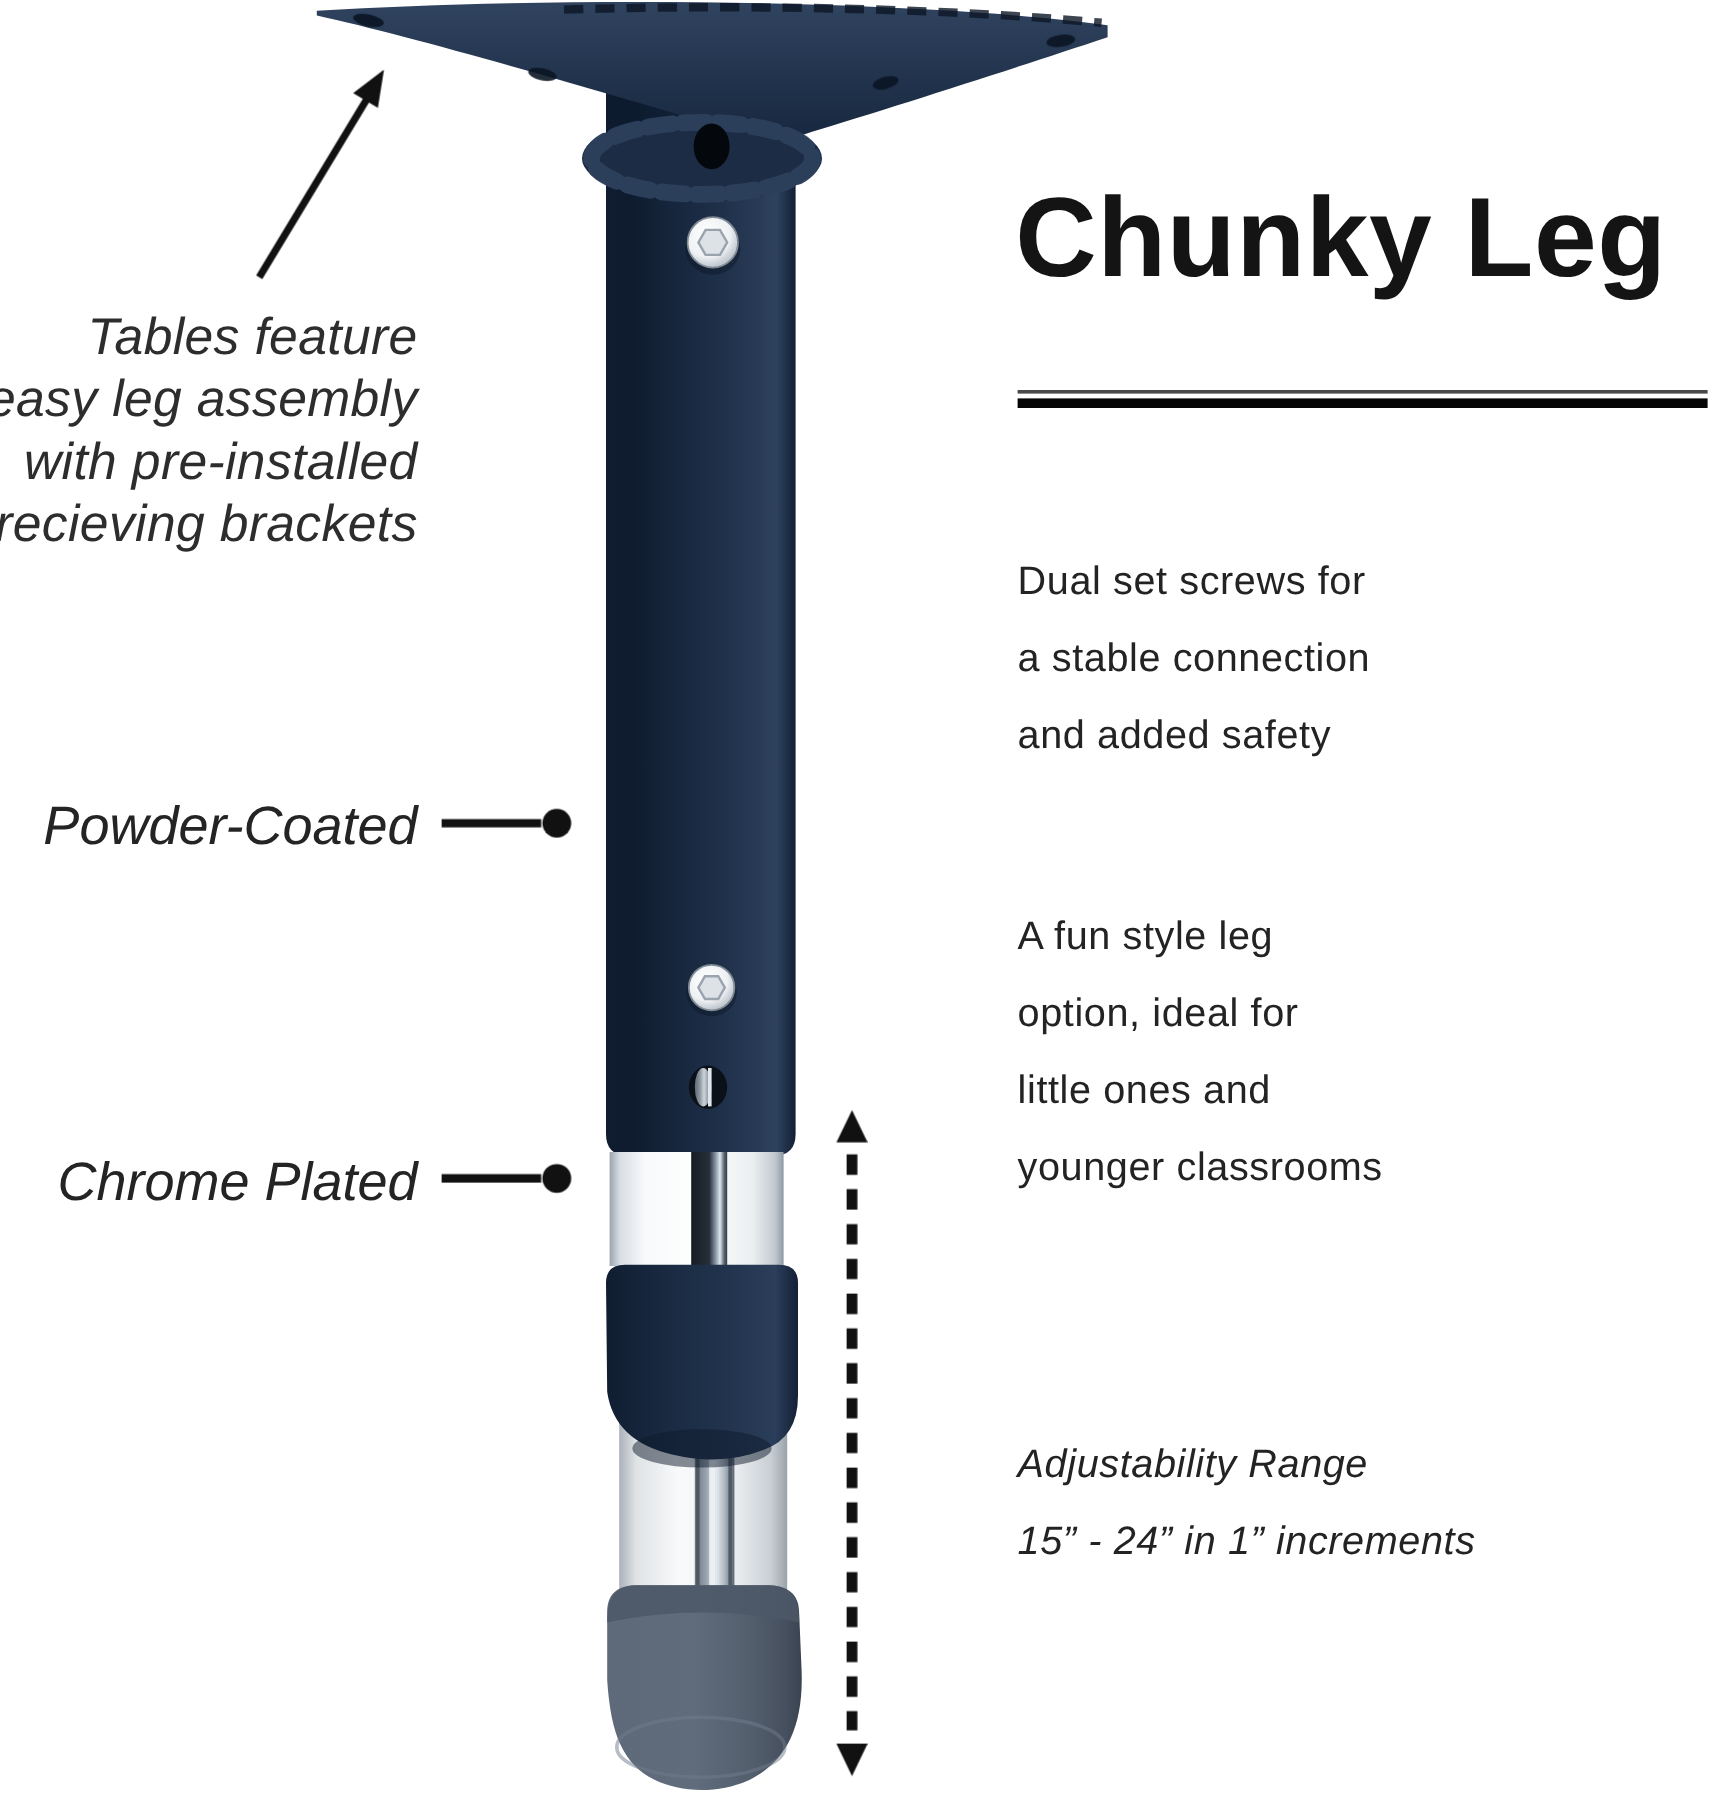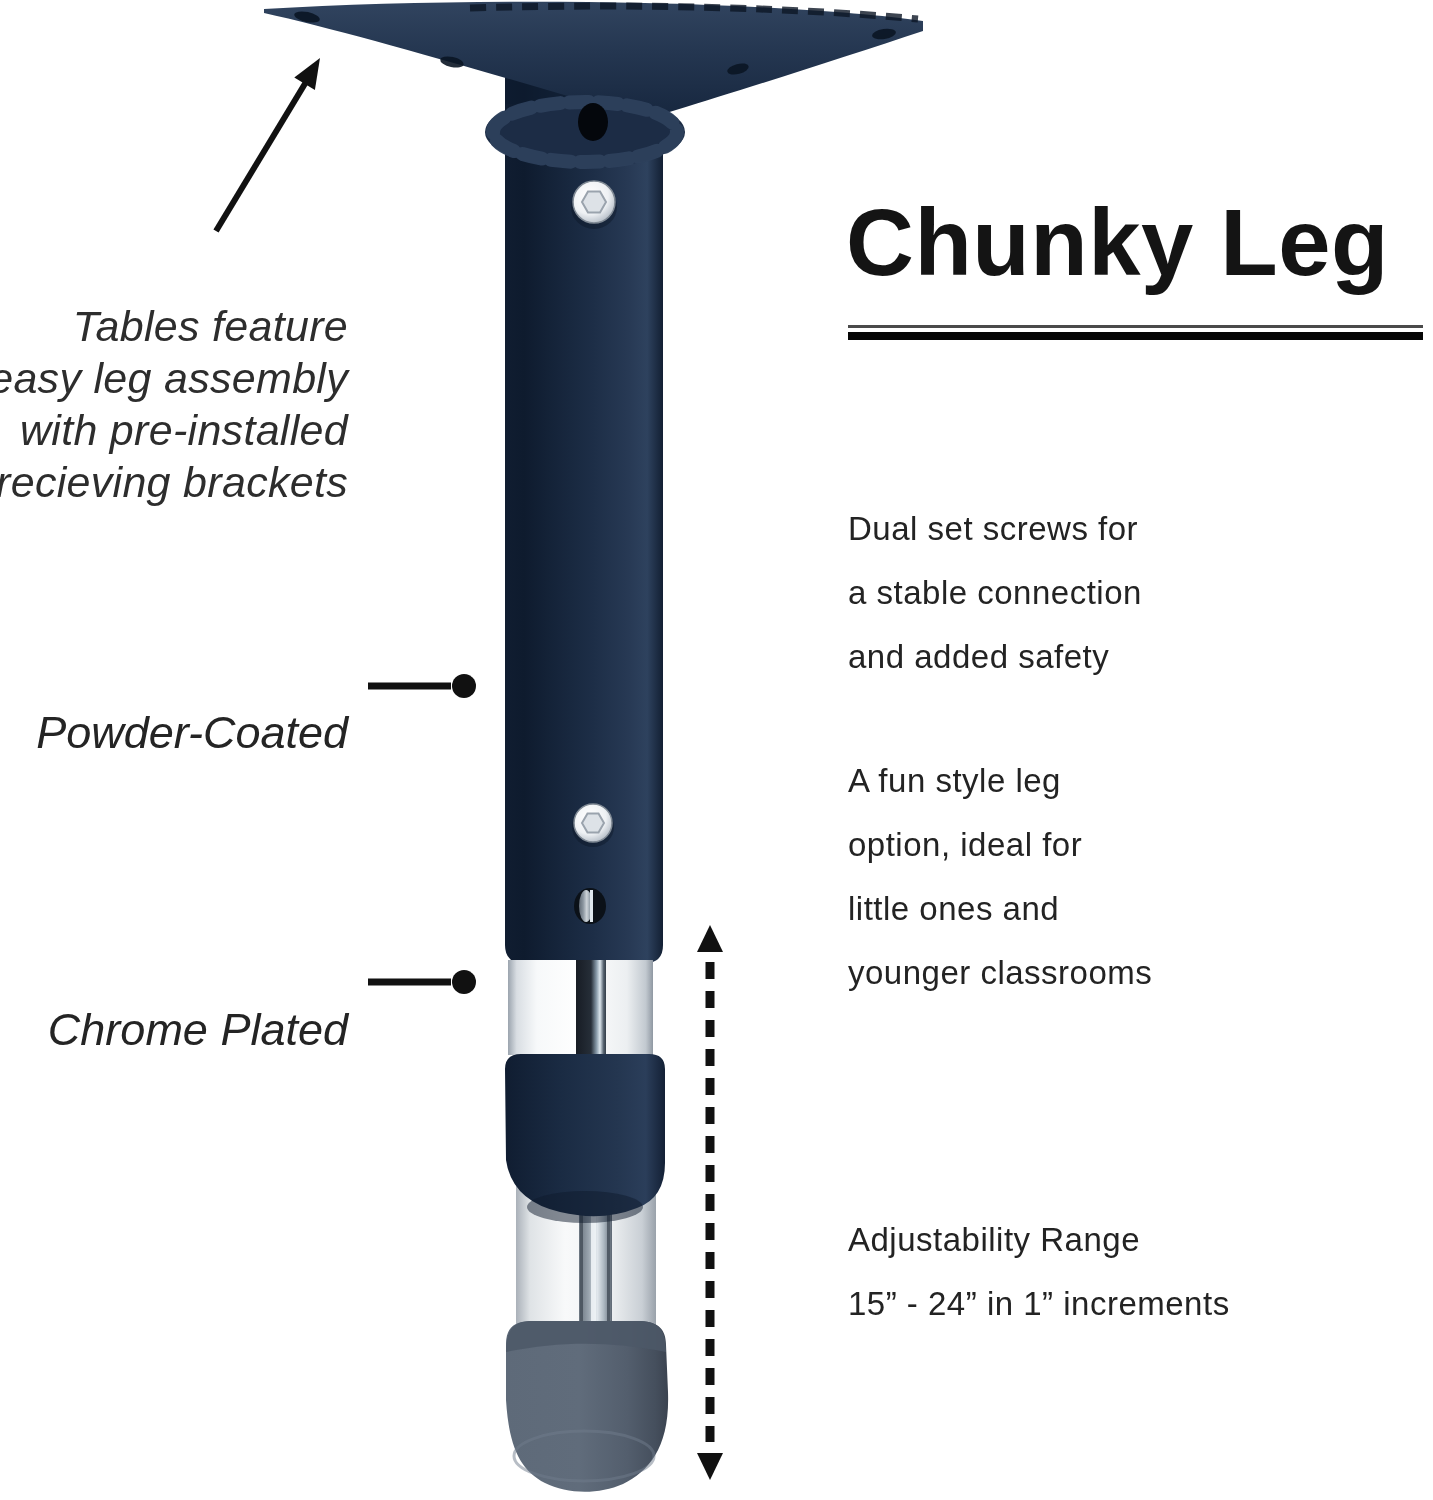--- a/index.html
+++ b/index.html
@@ -1,21 +1,21 @@
 <!DOCTYPE html>
 <html style="--navy: #1a2a42; --navy_dark: #101d31; --chrome: #f2f4f6; --foot_gray: #5d6877; --text: #232323; --line: #111111;"><head>
 <meta charset="utf-8">
 <style>
   html,body{margin:0;padding:0;background:#ffffff;}
   .page{
     position:relative;width:1433px;height:1500px;background:#fff;overflow:hidden;
     font-family:"Liberation Sans","DejaVu Sans",sans-serif;color:var(--text,#232323);
   }
   .page svg{position:absolute;left:0;top:0;}
-  .txt{position:absolute;white-space:pre;margin-top:45px;}
+  .txt{position:absolute;white-space:pre;}
   .note-left{
     left:-26px;top:255px;width:374px;text-align:right;
     font-style:italic;font-weight:300;font-size:43px;line-height:52px;
     color:#2d2d2d;letter-spacing:.3px;
   }
   .side-label{
     left:-26px;width:374px;text-align:right;
     font-style:italic;font-weight:300;font-size:45px;line-height:52px;color:#242424;
   }
   .lbl-powder{top:662px;}
@@ -25,22 +25,22 @@
     color:#141414;line-height:1.1;
   }
   .rule{position:absolute;left:848px;top:325px;width:575px;}
   .rule-thin{height:3px;background:#4a4a4a;}
   .rule-thick{height:8px;background:#060606;margin-top:4px;}
   .feature{
     left:848px;width:586px;font-size:33px;line-height:64px;font-weight:300;
     color:var(--text,#232323);letter-spacing:.5px;
   }
   .f1{top:452px;}
-  .f2{top:704px;}
-  .f3{top:1163px;}
+  .f2{top:748px;}
+  .f3{top:1188px;font-style:italic;}
   .ink-stroke{stroke:var(--line,#111);}
   .ink-fill{fill:var(--line,#111);}
 </style>
 </head>
 <body>
 
 <div class="page">
 
   <svg width="1433" height="1500" viewBox="0 0 1433 1500">
     <defs>

